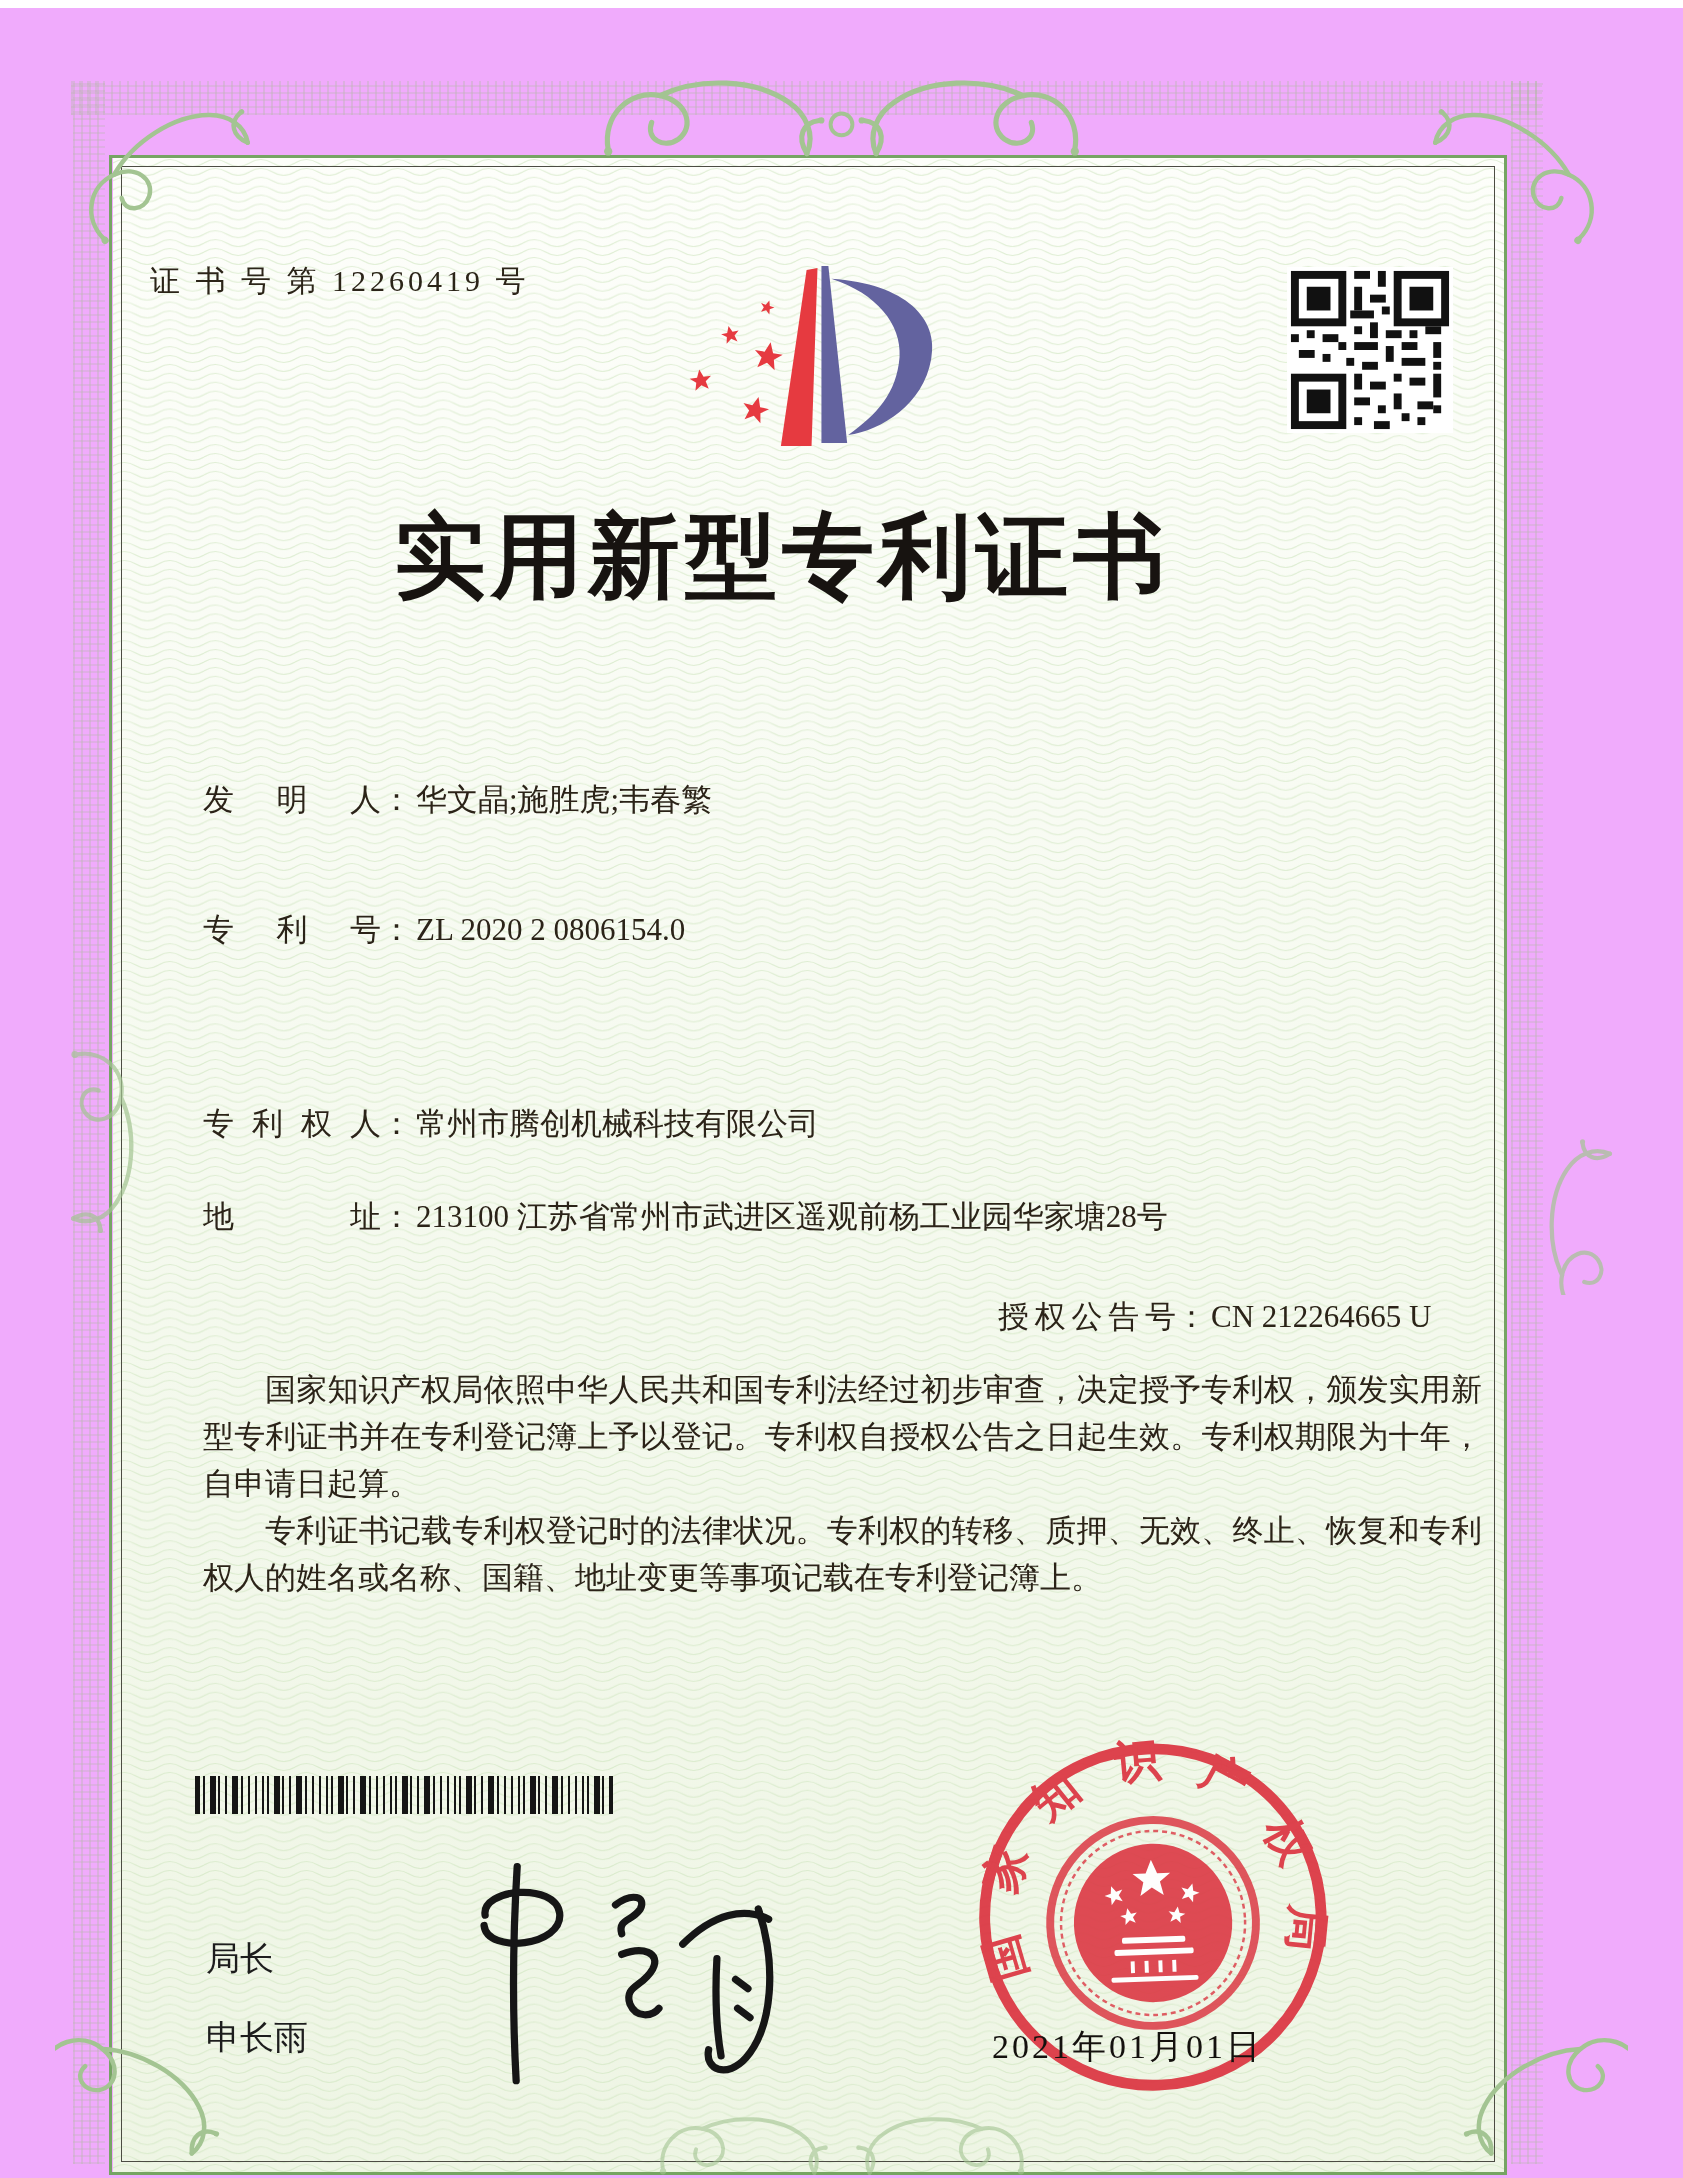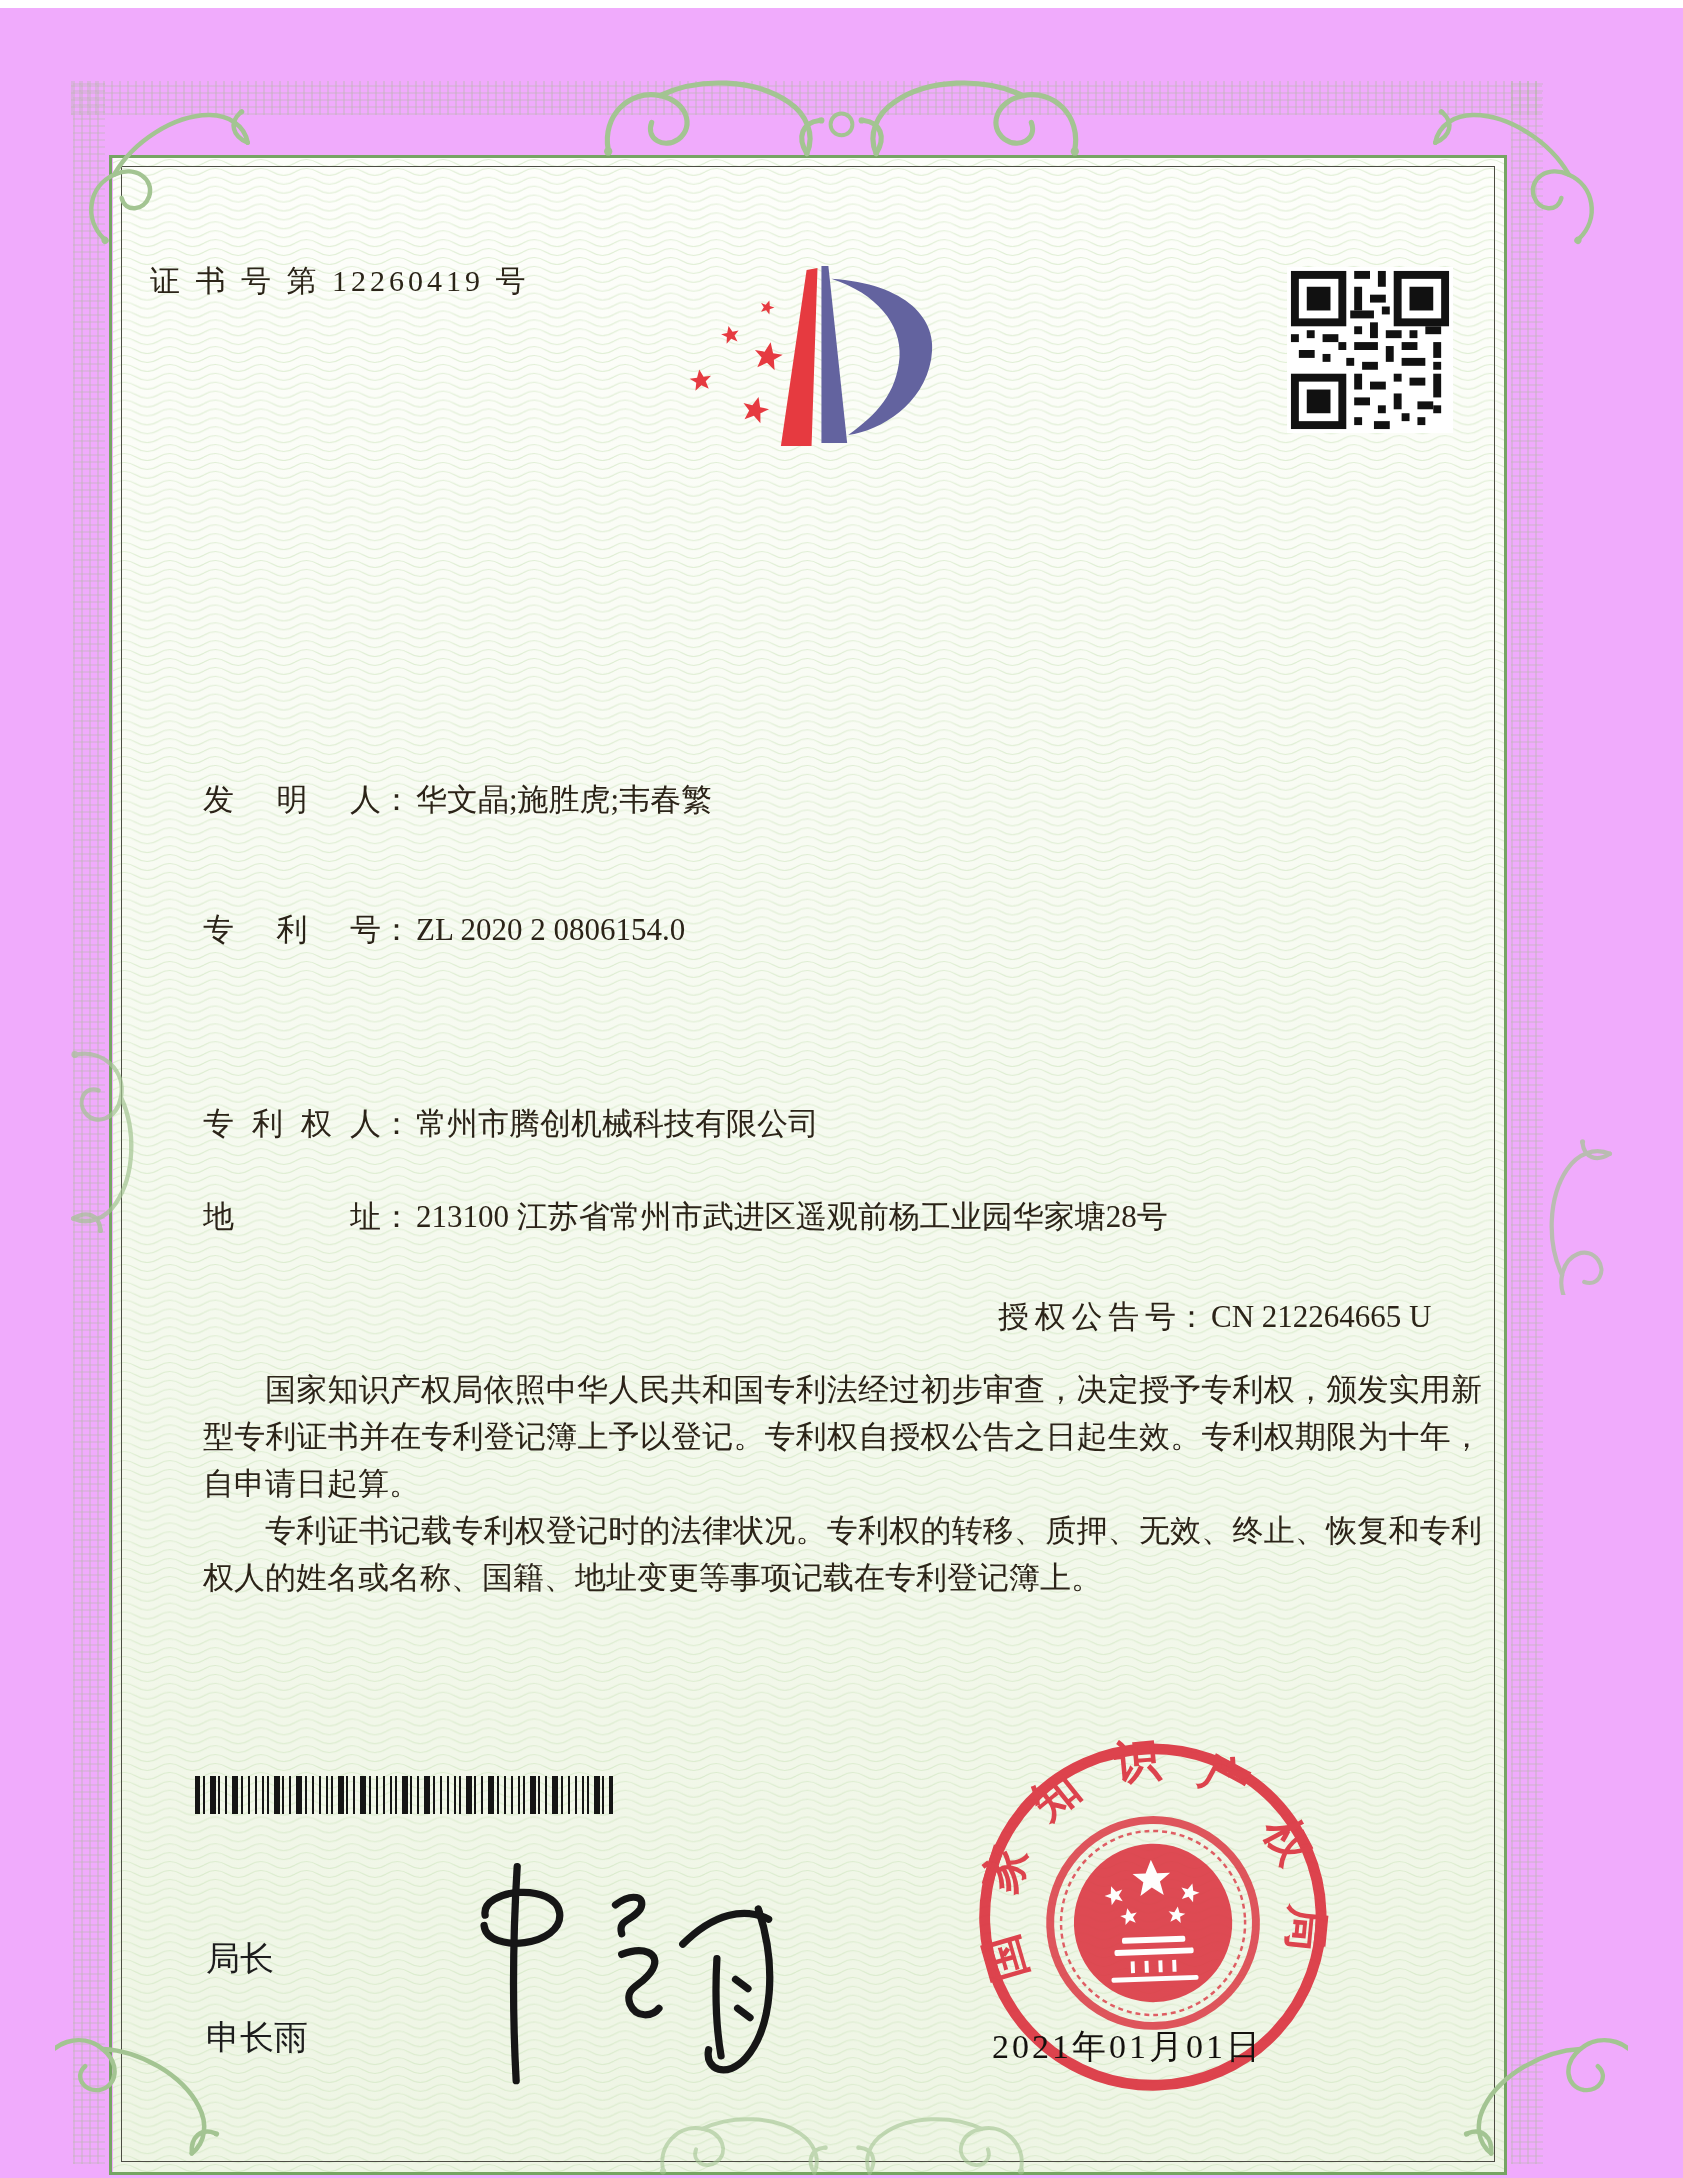--- a/index.html
+++ b/index.html
@@ -195,20 +195,21 @@
         <rect x="108" y="128" width="8" height="16"></rect>
       <rect x="132" y="136" width="16" height="8"></rect>
       <rect x="68" y="152" width="8" height="8"></rect>
         <rect x="88" y="156" width="16" height="8"></rect>
         <rect x="116" y="148" width="8" height="8"></rect>
       <rect x="132" y="152" width="8" height="8"></rect>
         <rect x="148" y="140" width="8" height="8"></rect>
     </g>
   </svg>
 
+  <div class="title">实用新型专利证书</div>
 
   <div class="frow" style="top:771px">
     <span class="flabel">发明人</span><span class="fcolon">：</span><span class="fval">华文晶;施胜虎;韦春繁</span>
   </div>
   <div class="frow" style="top:901px">
     <span class="flabel">专利号</span><span class="fcolon">：</span><span class="fval">ZL 2020 2 0806154.0</span>
   </div>
   <div class="frow" style="top:1095px">
     <span class="flabel">专利权人</span><span class="fcolon">：</span><span class="fval">常州市腾创机械科技有限公司</span>
   </div>

